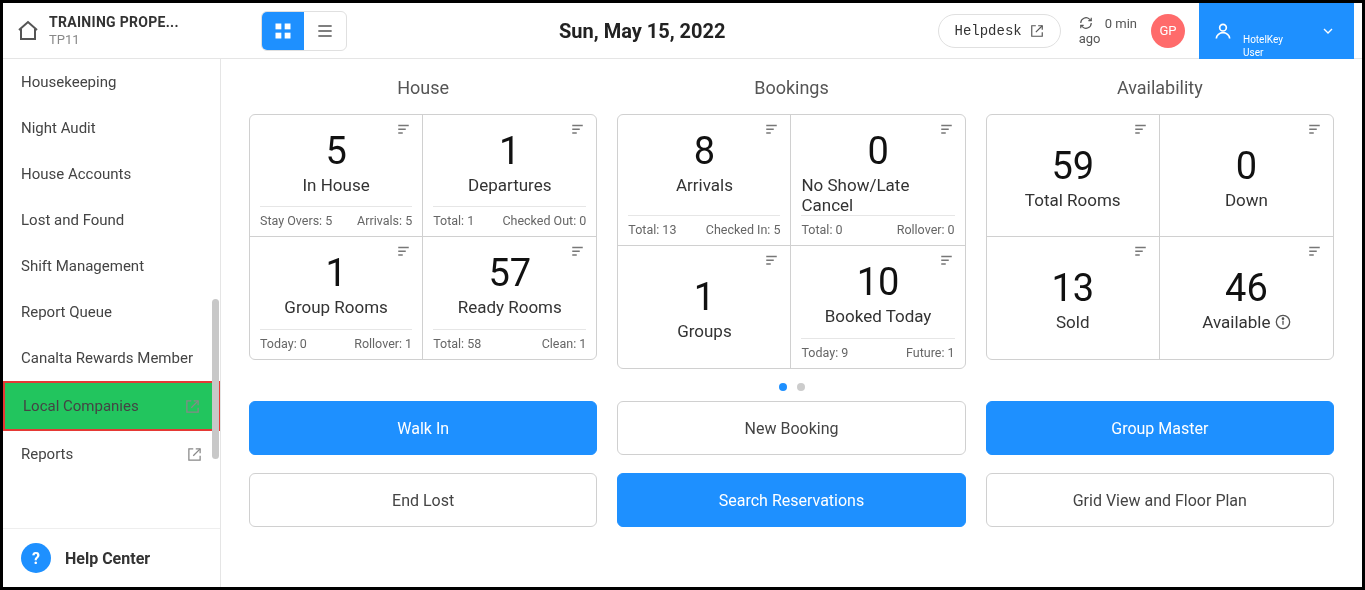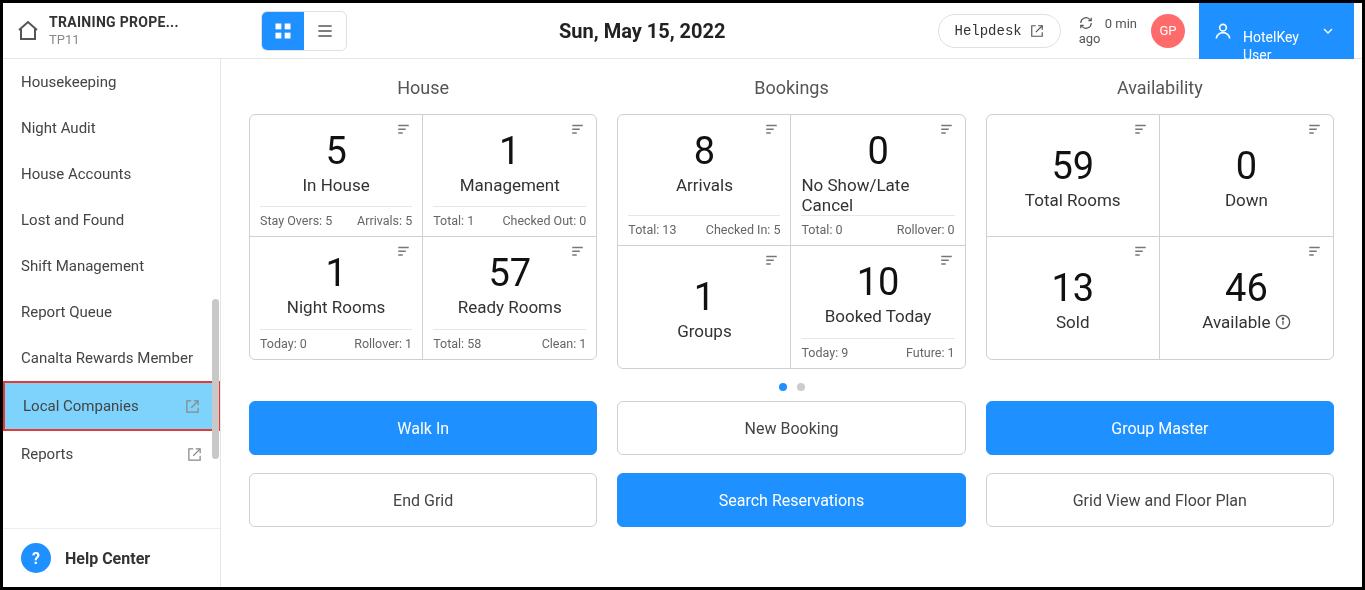--- a/index.html
+++ b/index.html
@@ -82,21 +82,21 @@
     background: #1e90ff;
     color: #fff;
     height: 56px;
     display: flex; align-items: center;
     padding: 0 18px 0 14px;
     margin-left: 14px;
     gap: 10px;
     cursor: pointer;
     min-width: 155px;
   }
-  .user-block .uname { font-size:14px; line-height:1.25;margin-top:32px; }
+  .user-block .uname { font-size:10px; line-height:1.25;margin-top:32px; }
 
   .body {
     display: flex;
     height: calc(100% - 56px);
   }
   .sidebar {
     width: 218px;
     border-right: 1px solid #e5e5e5;
     display: flex; flex-direction: column;
     position: relative;
@@ -112,21 +112,21 @@
   }
   .side-item {
     padding: 14px 18px;
     font-size: 15px;
     color: #444;
     cursor: pointer;
     display:flex; align-items:center; justify-content:space-between;
   }
   .side-item.highlight {
     border: 2px solid #e53935;
-    background:#7dd3fc;
+    background:#22c55e;
     align-items:center;
   }
   .help-center {
     border-top:1px solid #eee;
     padding: 14px 18px;
     display:flex; align-items:center; gap:14px;
     font-size:16px; font-weight:700; color:#333;
   }
   .hc-icon{
     width:30px;height:30px;border-radius:50%;
@@ -364,36 +364,36 @@
             </div>
             <div class="card">
               <span class="sort-icon">
                 <svg width="18" height="18" viewBox="0 0 24 24" fill="#777">
                   <rect x="3" y="5" width="14" height="2"></rect>
                   <rect x="3" y="10" width="10" height="2"></rect>
                   <rect x="3" y="15" width="6" height="2"></rect>
                 </svg>
               </span>
               <div class="big-num">1</div>
-              <div class="card-label">Management</div>
+              <div class="card-label">Departures</div>
               <div class="card-footer">
                 <span>Total: 1</span>
                 <span>Checked Out: 0</span>
               </div>
             </div>
             <div class="card">
               <span class="sort-icon">
                 <svg width="18" height="18" viewBox="0 0 24 24" fill="#777">
                   <rect x="3" y="5" width="14" height="2"></rect>
                   <rect x="3" y="10" width="10" height="2"></rect>
                   <rect x="3" y="15" width="6" height="2"></rect>
                 </svg>
               </span>
               <div class="big-num">1</div>
-              <div class="card-label">Night Rooms</div>
+              <div class="card-label">Group Rooms</div>
               <div class="card-footer">
                 <span>Today: 0</span>
                 <span>Rollover: 1</span>
               </div>
             </div>
             <div class="card">
               <span class="sort-icon">
                 <svg width="18" height="18" viewBox="0 0 24 24" fill="#777">
                   <rect x="3" y="5" width="14" height="2"></rect>
                   <rect x="3" y="10" width="10" height="2"></rect>
@@ -531,18 +531,18 @@
       <div class="dot active"></div>
       <div class="dot"></div>
     </div>
 
     <div class="action-row" id="action-row-1">
         <div class="action-btn primary">Walk In</div>
         <div class="action-btn">New Booking</div>
         <div class="action-btn primary">Group Master</div>
       </div>
     <div class="action-row" id="action-row-2" style="margin-top:18px">
-        <div class="action-btn">End Grid</div>
+        <div class="action-btn">End Lost</div>
         <div class="action-btn primary">Search Reservations</div>
         <div class="action-btn">Grid View and Floor Plan</div>
       </div>
   </div>
 </div>
 
 </body></html>

